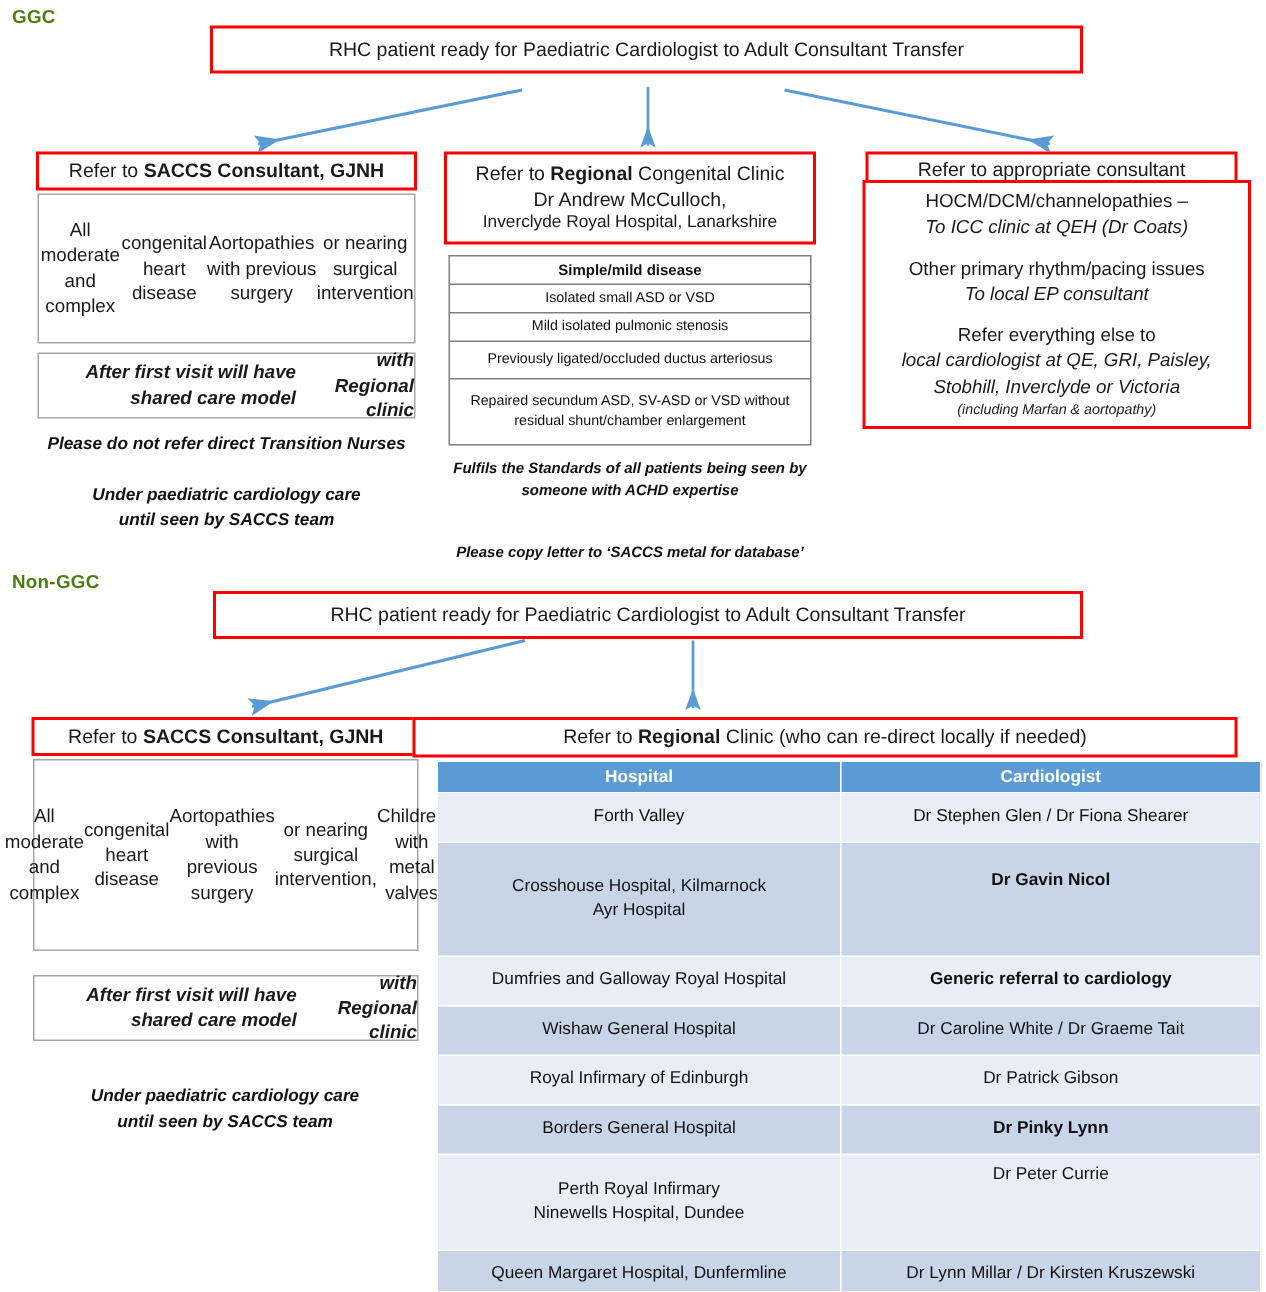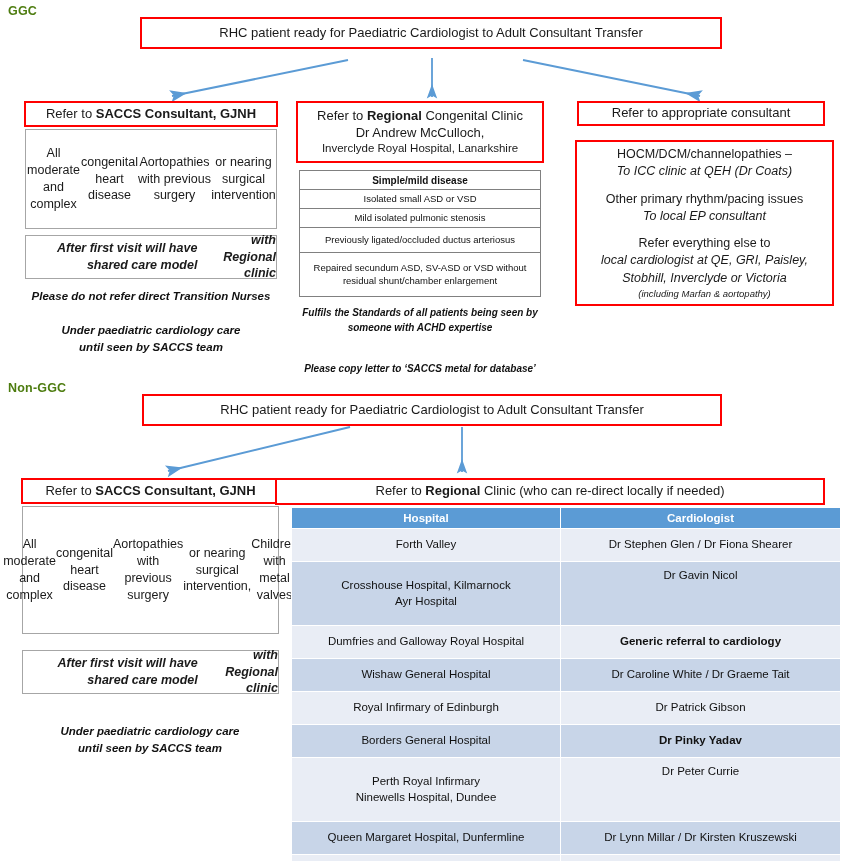--- a/index.html
+++ b/index.html
@@ -219,21 +219,21 @@
     <div class="mrow" style="height:44px; padding:0 10px;">Repaired secundum ASD, SV-ASD or VSD without residual shunt/chamber enlargement</div>
   </div>
 
   <div class="abs note-sm" style="left:286px; top:306px; width:268px;">
     <span class="blk">Fulfils the Standards of all patients being seen by</span>
     <span class="blk">someone with ACHD expertise</span>
   </div>
 
   <div class="abs redbox t-title" style="left:577px; top:101px; width:248px; height:25px;">Refer to appropriate consultant</div>
 
-  <div class="abs redbox-body t-body" style="left:575px; top:140px; width:259px; height:166px; padding:4px 6px;">
+  <div class="abs redbox-body t-body" style="left:575px; top:120px; width:259px; height:166px; padding:4px 6px;">
     <span class="blk">HOCM/DCM/channelopathies –</span>
     <span class="blk ital">To ICC clinic at QEH (Dr Coats)</span>
     <span class="spacer"></span>
     <span class="blk">Other primary rhythm/pacing issues</span>
     <span class="blk ital">To local EP consultant</span>
     <span class="spacer"></span>
     <span class="blk">Refer everything else to</span>
     <span class="blk ital">local cardiologist at QE, GRI, Paisley,</span>
     <span class="blk ital">Stobhill, Inverclyde or Victoria</span>
     <span class="blk ital t-tiny">(including Marfan &amp; aortopathy)</span>
@@ -290,37 +290,37 @@
           <th>Cardiologist</th>
         </tr>
       </thead>
       <tbody>
           <tr class="even">
             <td style="height: 22px;">Forth Valley</td>
             <td style="height: 22px;">Dr Stephen Glen / Dr Fiona Shearer</td>
           </tr>
           <tr class="odd">
             <td style="height: 52px;">Crosshouse Hospital, Kilmarnock<br>Ayr Hospital</td>
-            <td style="height: 52px; vertical-align: top; padding-top: 6px;">Dr Gavin Nicol</td>
+            <td style="height: 52px; vertical-align: top; padding-top: 18px; font-weight: bold;">Dr Gavin Nicol</td>
           </tr>
           <tr class="even">
             <td style="height: 22px;">Dumfries and Galloway Royal Hospital</td>
             <td class="bold-cell" style="height: 22px;">Generic referral to cardiology</td>
           </tr>
           <tr class="odd">
             <td style="height: 22px;">Wishaw General Hospital</td>
             <td style="height: 22px;">Dr Caroline White / Dr Graeme Tait</td>
           </tr>
           <tr class="even">
             <td style="height: 22px;">Royal Infirmary of Edinburgh</td>
             <td style="height: 22px;">Dr Patrick Gibson</td>
           </tr>
           <tr class="odd">
             <td style="height: 22px;">Borders General Hospital</td>
-            <td class="bold-cell" style="height: 22px;">Dr Pinky Yadav</td>
+            <td class="bold-cell" style="height: 22px;">Dr Pinky Lynn</td>
           </tr>
           <tr class="even">
             <td style="height: 52px;">Perth Royal Infirmary<br>Ninewells Hospital, Dundee</td>
             <td style="height: 52px; vertical-align: top; padding-top: 6px;">Dr Peter Currie</td>
           </tr>
           <tr class="odd">
             <td style="height: 22px;">Queen Margaret Hospital, Dunfermline</td>
             <td style="height: 22px;">Dr Lynn Millar / Dr Kirsten Kruszewski</td>
           </tr>
           <tr class="even">

